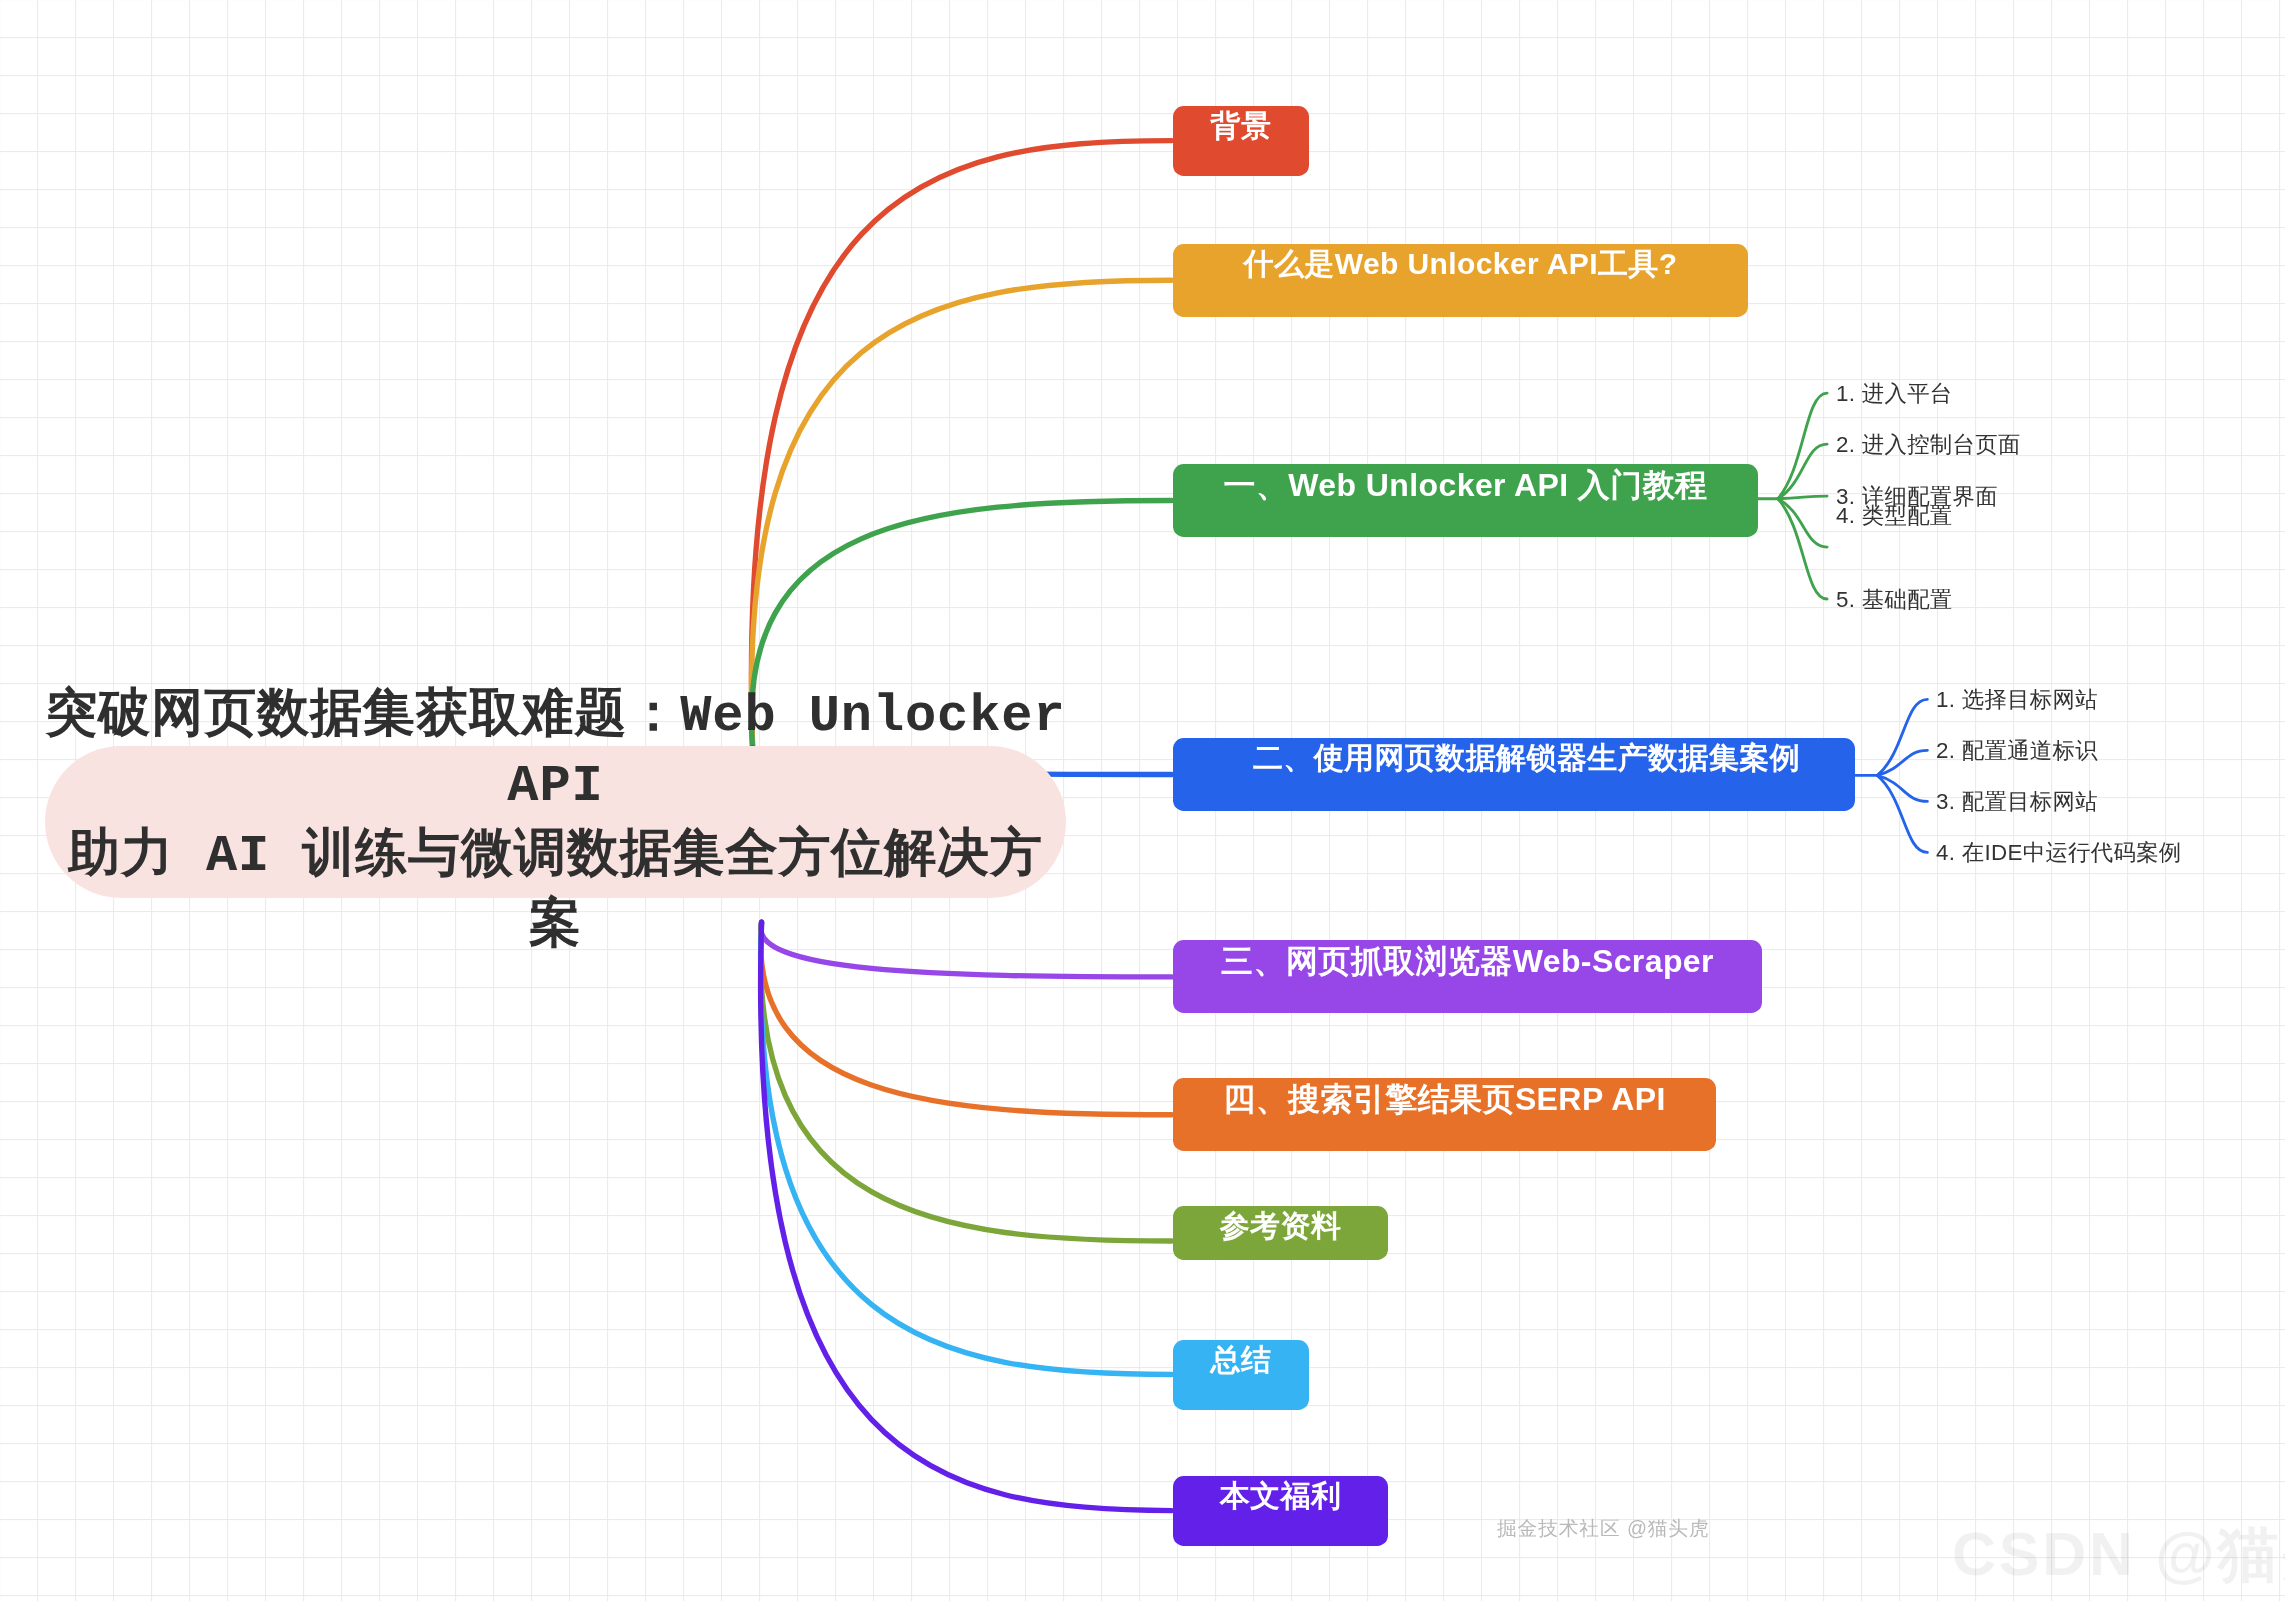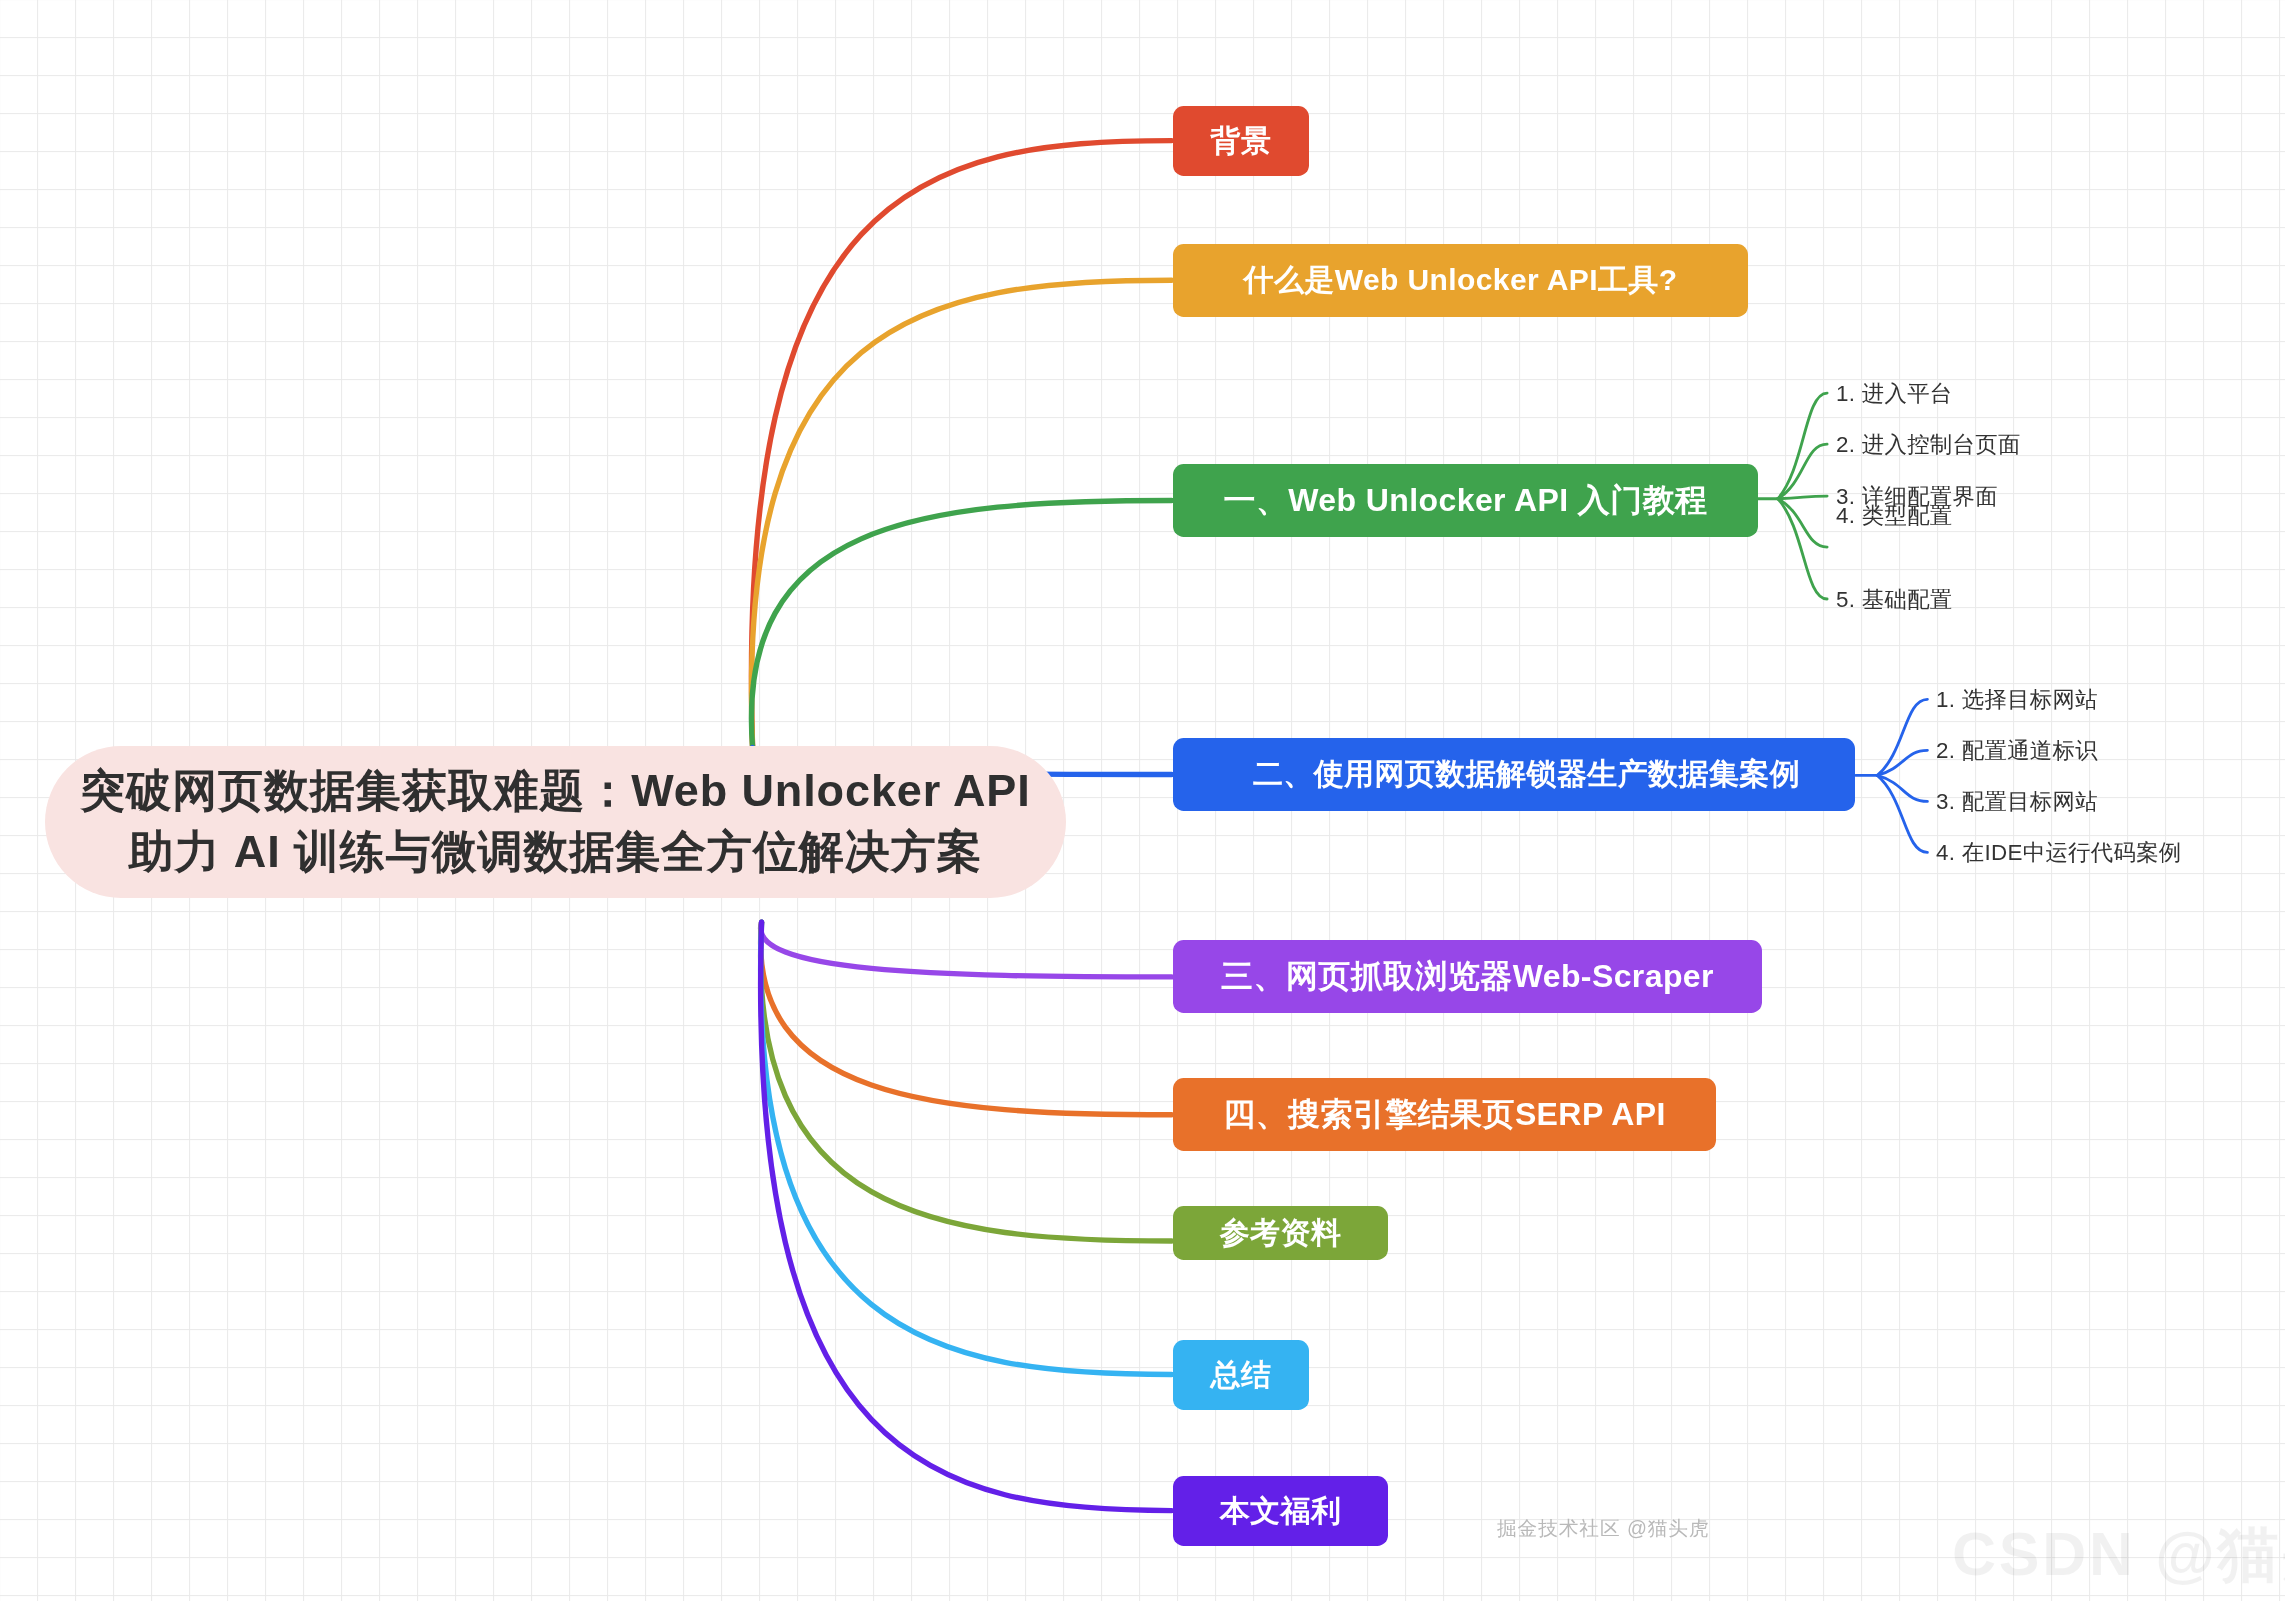--- a/index.html
+++ b/index.html
@@ -24,46 +24,47 @@
     position: absolute;
     left: 0; top: 0;
     width: 2286px;
     height: 1601px;
     pointer-events: none;
   }
   .node {
     position: absolute;
     box-sizing: border-box;
     display: flex;
-    align-items: center;
+    align-items: flex-start;
     justify-content: center;
     border-radius: 10.7px;
     color: #ffffff;
     font-weight: bold;
     white-space: nowrap;
     letter-spacing: 0.4px;
   }
   #center-node {
     position: absolute;
     left: 45px;
     top: 746px;
     width: 1021px;
     height: 152px;
     background: #F9E3E1;
     border-radius: 85px;
     display: flex;
     flex-direction: column;
     align-items: center;
     justify-content: center;
     color: #2f2f2f;
-    font-size: 45px;
+    font-size: 52px;
     font-weight: bold;
     line-height: 1.35;
     text-align: center;
     letter-spacing: 0.9px;
+    font-family: Liberation Mono, monospace;
   }
   .subitem {
     position: absolute;
     color: #333333;
     font-size: 22.4px;
     white-space: nowrap;
     letter-spacing: 0.3px;
   }
   .wm-small {
     position: absolute;

